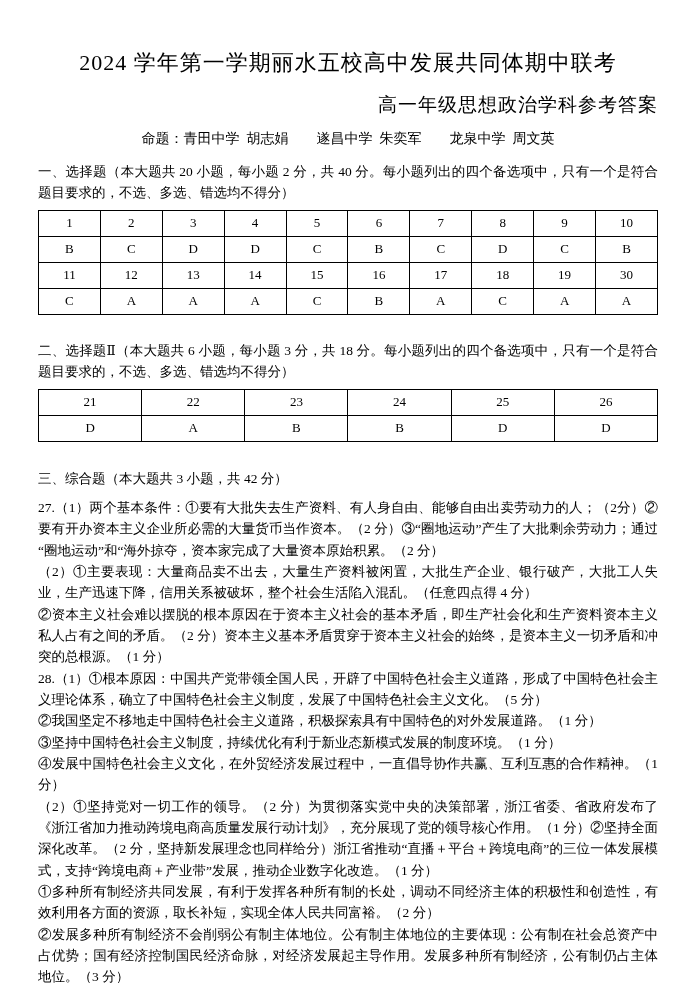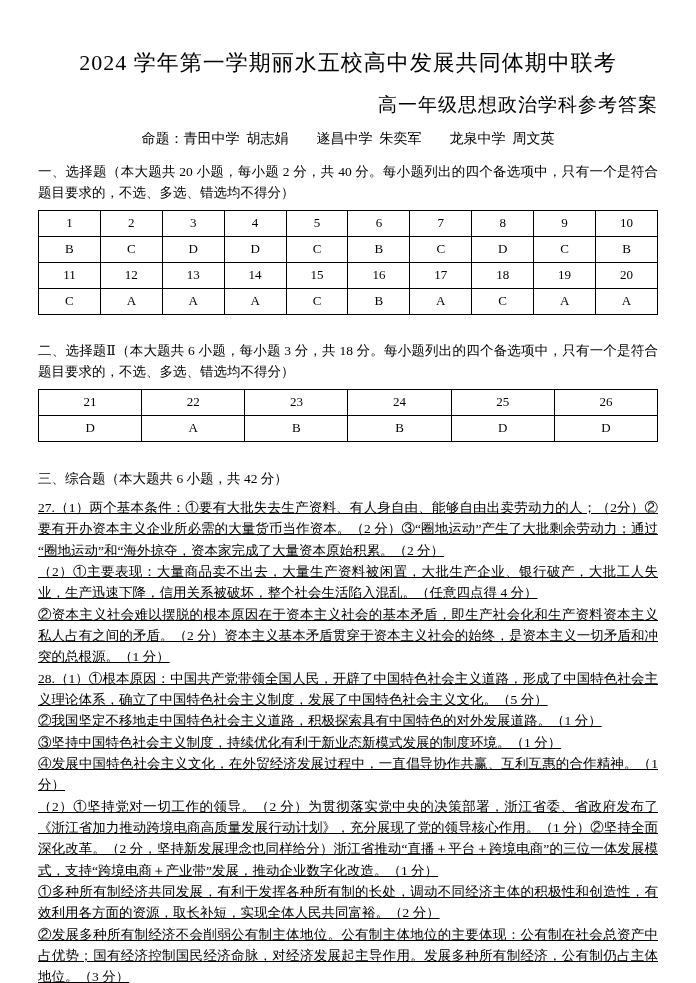--- a/index.html
+++ b/index.html
@@ -54,21 +54,20 @@
     text-align: center;
     font-size: 13px;
     height: 25px;
     padding: 0 2px;
   }
   .body-text {
     font-size: 13.5px;
     line-height: 1.58;
     text-align: justify;
     margin: 0;
-    text-decoration: underline;
   }
   .section3-heading {
     font-size: 13.5px;
     line-height: 1.58;
     margin: 0 0 8px 0;
   }
 </style>
 </head>
 <body>
 
@@ -108,21 +107,21 @@
         <tr>
           <td>11</td>
           <td>12</td>
           <td>13</td>
           <td>14</td>
           <td>15</td>
           <td>16</td>
           <td>17</td>
           <td>18</td>
           <td>19</td>
-          <td>20</td>
+          <td>30</td>
         </tr>
         <tr>
           <td>C</td>
           <td>A</td>
           <td>A</td>
           <td>A</td>
           <td>C</td>
           <td>B</td>
           <td>A</td>
           <td>C</td>
@@ -147,21 +146,21 @@
           <td>D</td>
           <td>A</td>
           <td>B</td>
           <td>B</td>
           <td>D</td>
           <td>D</td>
         </tr>
       </tbody>
   </table>
 
-  <p class="section3-heading">三、综合题（本大题共 6 小题，共 42 分）</p>
+  <p class="section3-heading">三、综合题（本大题共 3 小题，共 42 分）</p>
   <div>
       <p class="body-text">27.（1）两个基本条件：①要有大批失去生产资料、有人身自由、能够自由出卖劳动力的人；（2分）②要有开办资本主义企业所必需的大量货币当作资本。（2 分）③“圈地运动”产生了大批剩余劳动力；通过“圈地运动”和“海外掠夺，资本家完成了大量资本原始积累。（2 分）</p>
       <p class="body-text">（2）①主要表现：大量商品卖不出去，大量生产资料被闲置，大批生产企业、银行破产，大批工人失业，生产迅速下降，信用关系被破坏，整个社会生活陷入混乱。（任意四点得 4 分）</p>
       <p class="body-text">②资本主义社会难以摆脱的根本原因在于资本主义社会的基本矛盾，即生产社会化和生产资料资本主义私人占有之间的矛盾。（2 分）资本主义基本矛盾贯穿于资本主义社会的始终，是资本主义一切矛盾和冲突的总根源。（1 分）</p>
       <p class="body-text">28.（1）①根本原因：中国共产党带领全国人民，开辟了中国特色社会主义道路，形成了中国特色社会主义理论体系，确立了中国特色社会主义制度，发展了中国特色社会主义文化。（5 分）</p>
       <p class="body-text">②我国坚定不移地走中国特色社会主义道路，积极探索具有中国特色的对外发展道路。（1 分）</p>
       <p class="body-text">③坚持中国特色社会主义制度，持续优化有利于新业态新模式发展的制度环境。（1 分）</p>
       <p class="body-text">④发展中国特色社会主义文化，在外贸经济发展过程中，一直倡导协作共赢、互利互惠的合作精神。（1 分）</p>
       <p class="body-text">（2）①坚持党对一切工作的领导。（2 分）为贯彻落实党中央的决策部署，浙江省委、省政府发布了《浙江省加力推动跨境电商高质量发展行动计划》，充分展现了党的领导核心作用。（1 分）②坚持全面深化改革。（2 分，坚持新发展理念也同样给分）浙江省推动“直播＋平台＋跨境电商”的三位一体发展模式，支持“跨境电商＋产业带”发展，推动企业数字化改造。（1 分）</p>
       <p class="body-text">①多种所有制经济共同发展，有利于发挥各种所有制的长处，调动不同经济主体的积极性和创造性，有效利用各方面的资源，取长补短，实现全体人民共同富裕。（2 分）</p>

